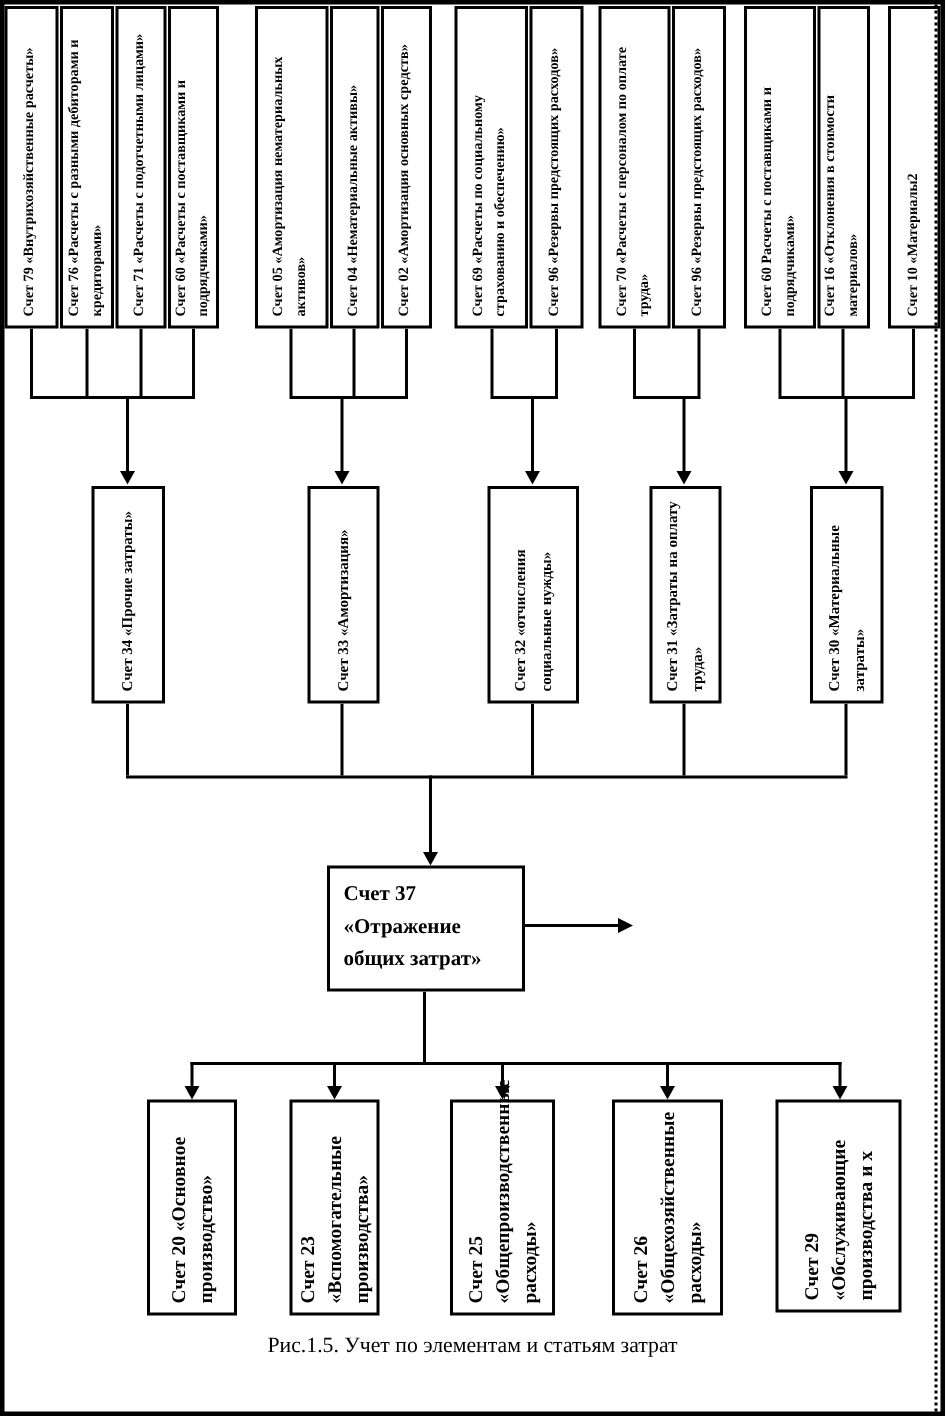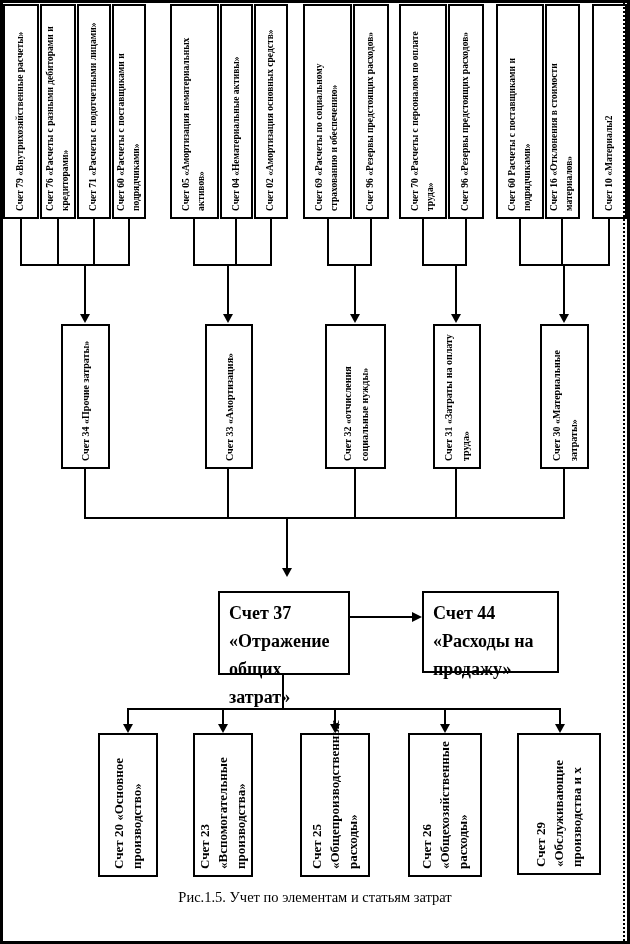--- a/index.html
+++ b/index.html
@@ -16,21 +16,21 @@
     font-weight:bold;z-index:2;
   }
   .vbox{display:flex;align-items:stretch;justify-content:center;}
   .vtext{
     writing-mode:vertical-rl;transform:rotate(180deg);
     height:100%;box-sizing:border-box;padding:6px 0;
   }
   .top-box .vtext{font-size:9.5px;line-height:1.6;}
   .mid-box .vtext{font-size:10px;line-height:1.7;}
   .bot-box .vtext{font-size:13px;line-height:1.4;}
-  .hbox{font-size:18px;line-height:1.55;padding:7px 9px;margin-top:14px;}
+  .hbox{font-size:14px;line-height:1.55;padding:7px 9px;}
 
   .line{position:absolute;background:#000;z-index:1;}
   .arrow-down{
     position:absolute;width:0;height:0;z-index:1;
     border-left:5px solid transparent;border-right:5px solid transparent;
     border-top:9px solid #000;
   }
   .arrow-right{
     position:absolute;width:0;height:0;z-index:1;
     border-top:5px solid transparent;border-bottom:5px solid transparent;
@@ -105,21 +105,20 @@
       <div class="vtext">Счет 32 «отчисления социальные нужды»</div>
     </div>
   <div class="box vbox mid-box" style="left:433px;top:324px;width:48px;height:145px">
       <div class="vtext">Счет 31 «Затраты на оплату труда»</div>
     </div>
   <div class="box vbox mid-box" style="left:540px;top:324px;width:49px;height:145px">
       <div class="vtext">Счет 30 «Материальные затраты»</div>
     </div>
 
   <div class="box hbox" style="left:218px;top:577px;width:132px;height:84px"><span>Счет 37 «Отражение общих затрат»</span></div>
-  <div class="box hbox" style="left:422px;top:577px;width:137px;height:82px"><span>Счет 44 «Расходы на продажу»</span></div>
 
   <div class="box vbox bot-box" style="left:98px;top:733px;width:60px;height:144px">
       <div class="vtext">Счет 20 «Основное производство»</div>
     </div>
   <div class="box vbox bot-box" style="left:193px;top:733px;width:60px;height:144px">
       <div class="vtext">Счет 23 «Вспомогательные производства»</div>
     </div>
   <div class="box vbox bot-box" style="left:300px;top:733px;width:70px;height:144px">
       <div class="vtext">Счет 25 «Общепроизводственные расходы»</div>
     </div>

